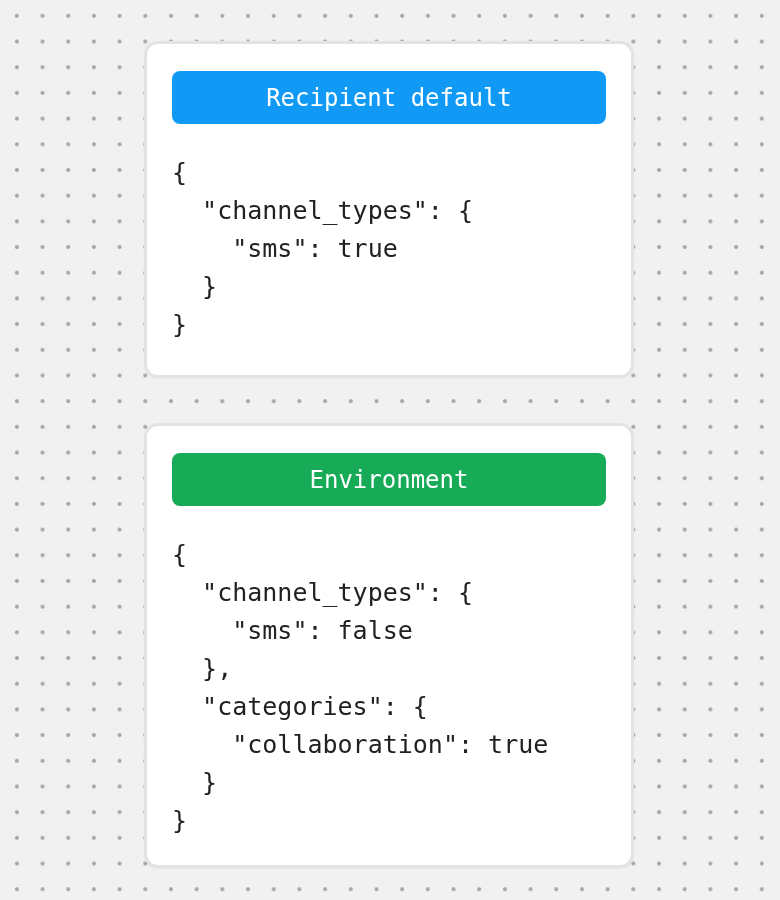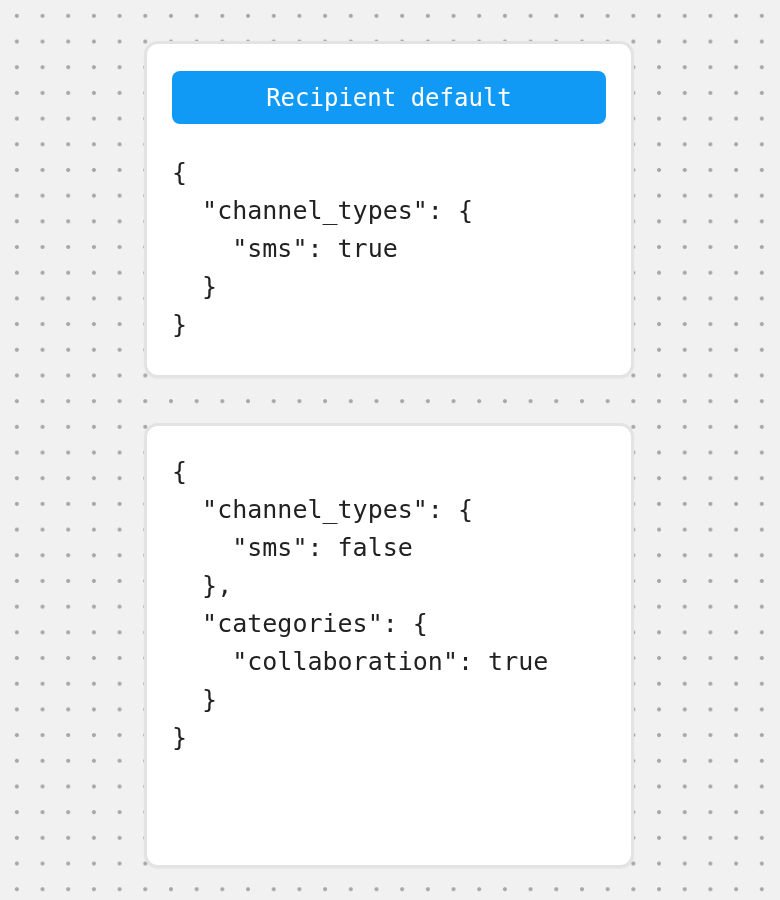--- a/index.html
+++ b/index.html
@@ -78,20 +78,23 @@
     <div class="code">
       <div class="code-line">{</div>
       <div class="code-line">  "channel_types": {</div>
       <div class="code-line">    "sms": true</div>
       <div class="code-line">  }</div>
       <div class="code-line">}</div>
     </div>
   </section>
 
   <section class="card card-environment">
+    <div class="card-header header-green">
+      <span>Environment</span>
+    </div>
     <div class="code">
       <div class="code-line">{</div>
       <div class="code-line">  "channel_types": {</div>
       <div class="code-line">    "sms": false</div>
       <div class="code-line">  },</div>
       <div class="code-line">  "categories": {</div>
       <div class="code-line">    "collaboration": true</div>
       <div class="code-line">  }</div>
       <div class="code-line">}</div>
     </div>

